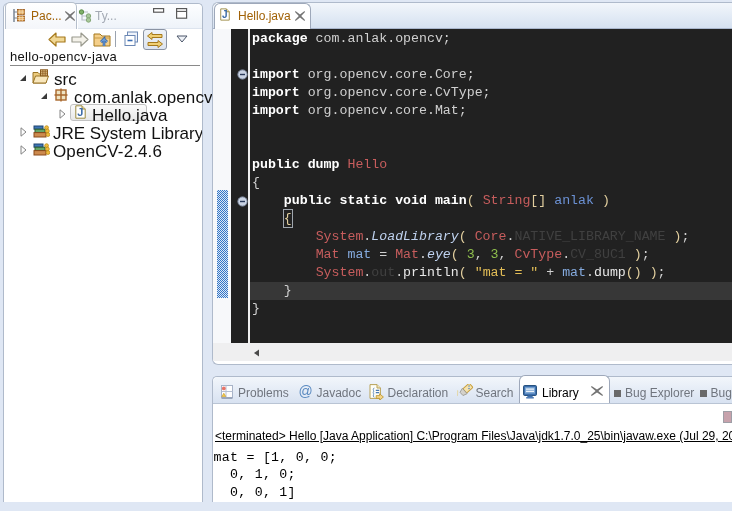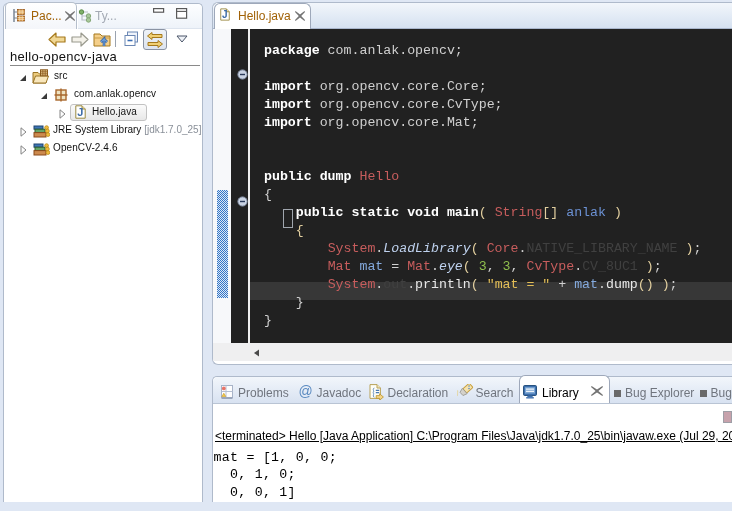--- a/index.html
+++ b/index.html
@@ -1,20 +1,20 @@
 <!DOCTYPE html>
 <html><head><meta charset="utf-8"><style>
   html,body{margin:0;padding:0}
   body{width:732px;height:511px;position:relative;overflow:hidden;background:#dfe7f4;font-family:"Liberation Sans",sans-serif;}
   .abs{position:absolute}
   .ui{font-size:12px;color:#a16207;white-space:nowrap}
-  .tree{font-size:10px;letter-spacing:0.1px;color:#111;white-space:nowrap}
+  .tree{font-size:17px;letter-spacing:0.1px;color:#111;white-space:nowrap}
   .gray{color:#8a9099}
   
-  pre.code{margin:12px;font-family:"Liberation Mono",monospace;font-size:13.25px;line-height:18px;color:#d0d0d0;white-space:pre}
+  pre.code{margin:0;font-family:"Liberation Mono",monospace;font-size:13.25px;line-height:18px;color:#d0d0d0;white-space:pre}
   pre.code b{color:#ffffff;font-weight:bold}
   .cls{color:#c75d5d}
   .str{color:#e3be57}
   .num{color:#8fbf4d}
   .br{color:#e2cf9f}
   .var{color:#6c92d5}
   .var2{color:#85abdf}
   .fld{color:#404040}
   .met{color:#bfd2ef;font-style:italic}
   .wm{color:#e8e8e8}

